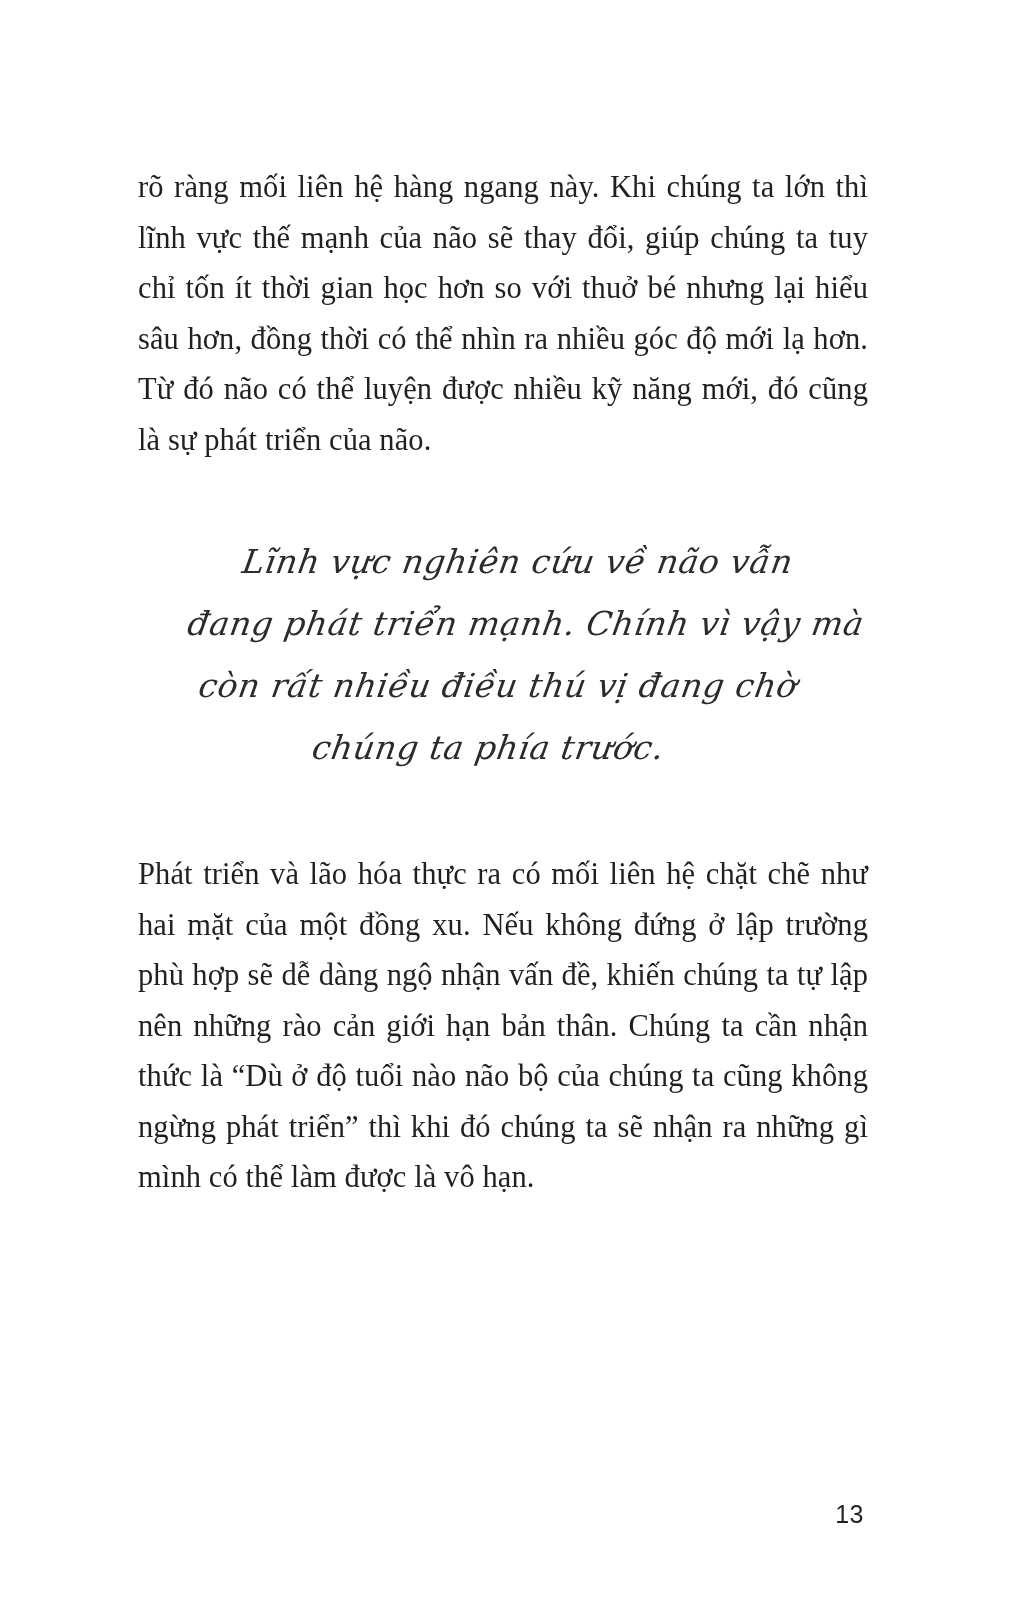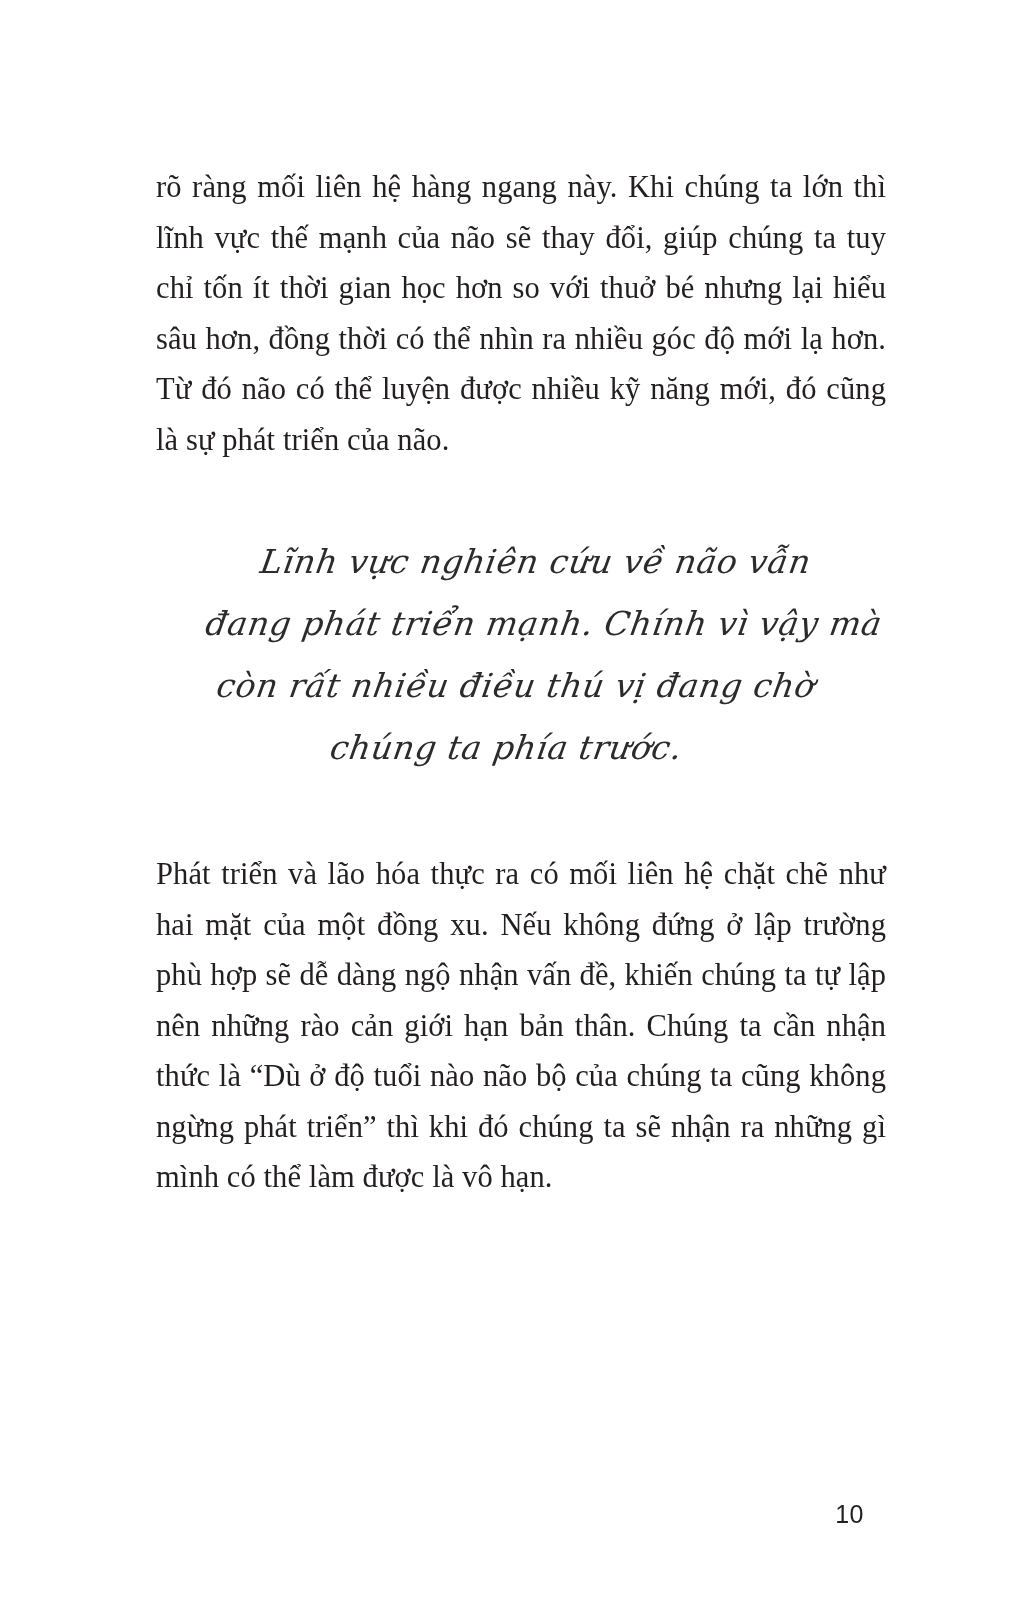--- a/index.html
+++ b/index.html
@@ -11,21 +11,21 @@
     position: relative;
     width: 1024px;
     height: 1615px;
     background: #ffffff;
     margin: 0 auto;
     overflow: hidden;
     box-sizing: border-box;
   }
   .content {
     position: absolute;
-    left: 156px;
+    left: 138px;
     top: 162px;
     width: 730px;
   }
   .body-par {
     font-family: "Liberation Serif", serif;
     font-size: 30.5px;
     line-height: 50.5px;
     color: #231f20;
     text-align: justify;
     text-justify: inter-word;
@@ -86,15 +86,15 @@
       <span>chúng ta phía trước.</span>
     </blockquote>
 
     <div class="spacer-after-quote"></div>
 
     <p class="body-par">Phát triển và lão hóa thực ra có mối liên hệ chặt chẽ như hai mặt của một đồng xu. Nếu không đứng ở lập trường phù hợp sẽ dễ dàng ngộ nhận vấn đề, khiến chúng ta tự lập nên những rào cản giới hạn bản thân. Chúng ta cần nhận thức là “Dù ở độ tuổi nào não bộ của chúng ta cũng không ngừng phát triển” thì khi đó chúng ta sẽ nhận ra những gì mình có thể làm được là vô hạn.</p>
 
 
   </div>
 
-  <div class="page-number">10</div>
+  <div class="page-number">13</div>
 
 </div>
 
 </body></html>

